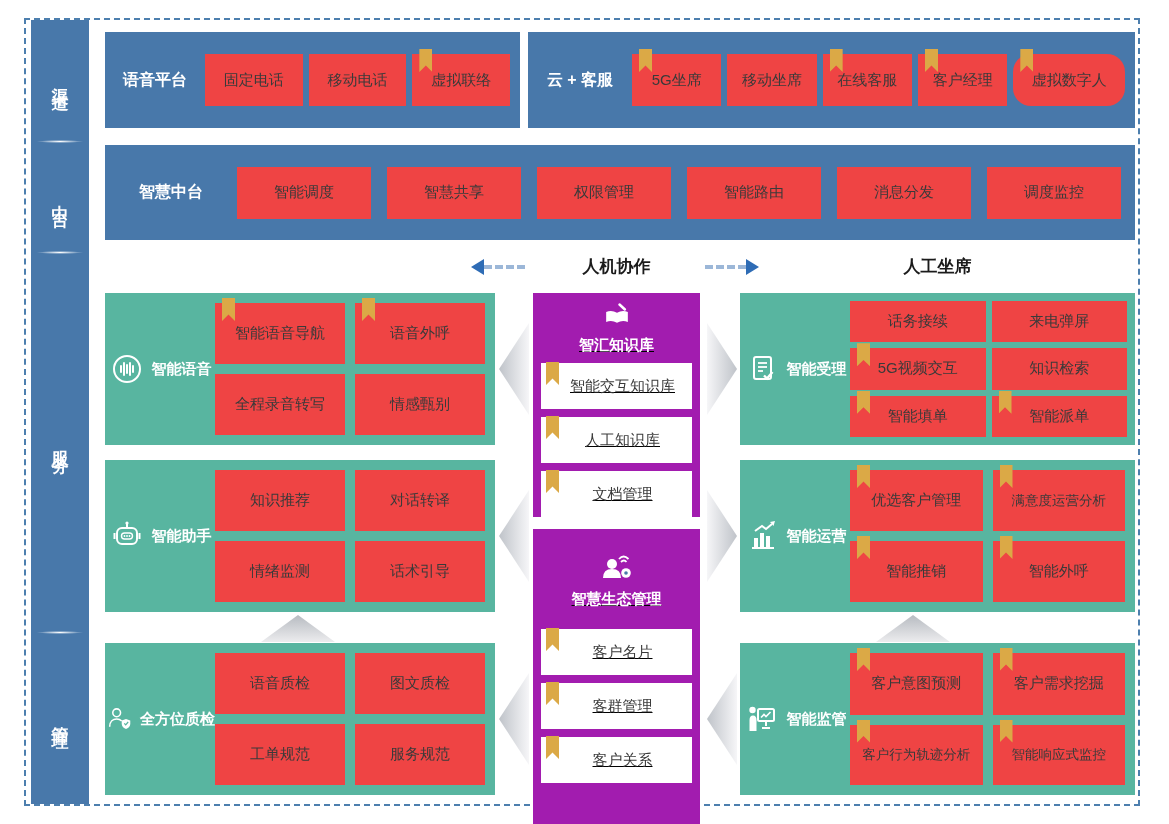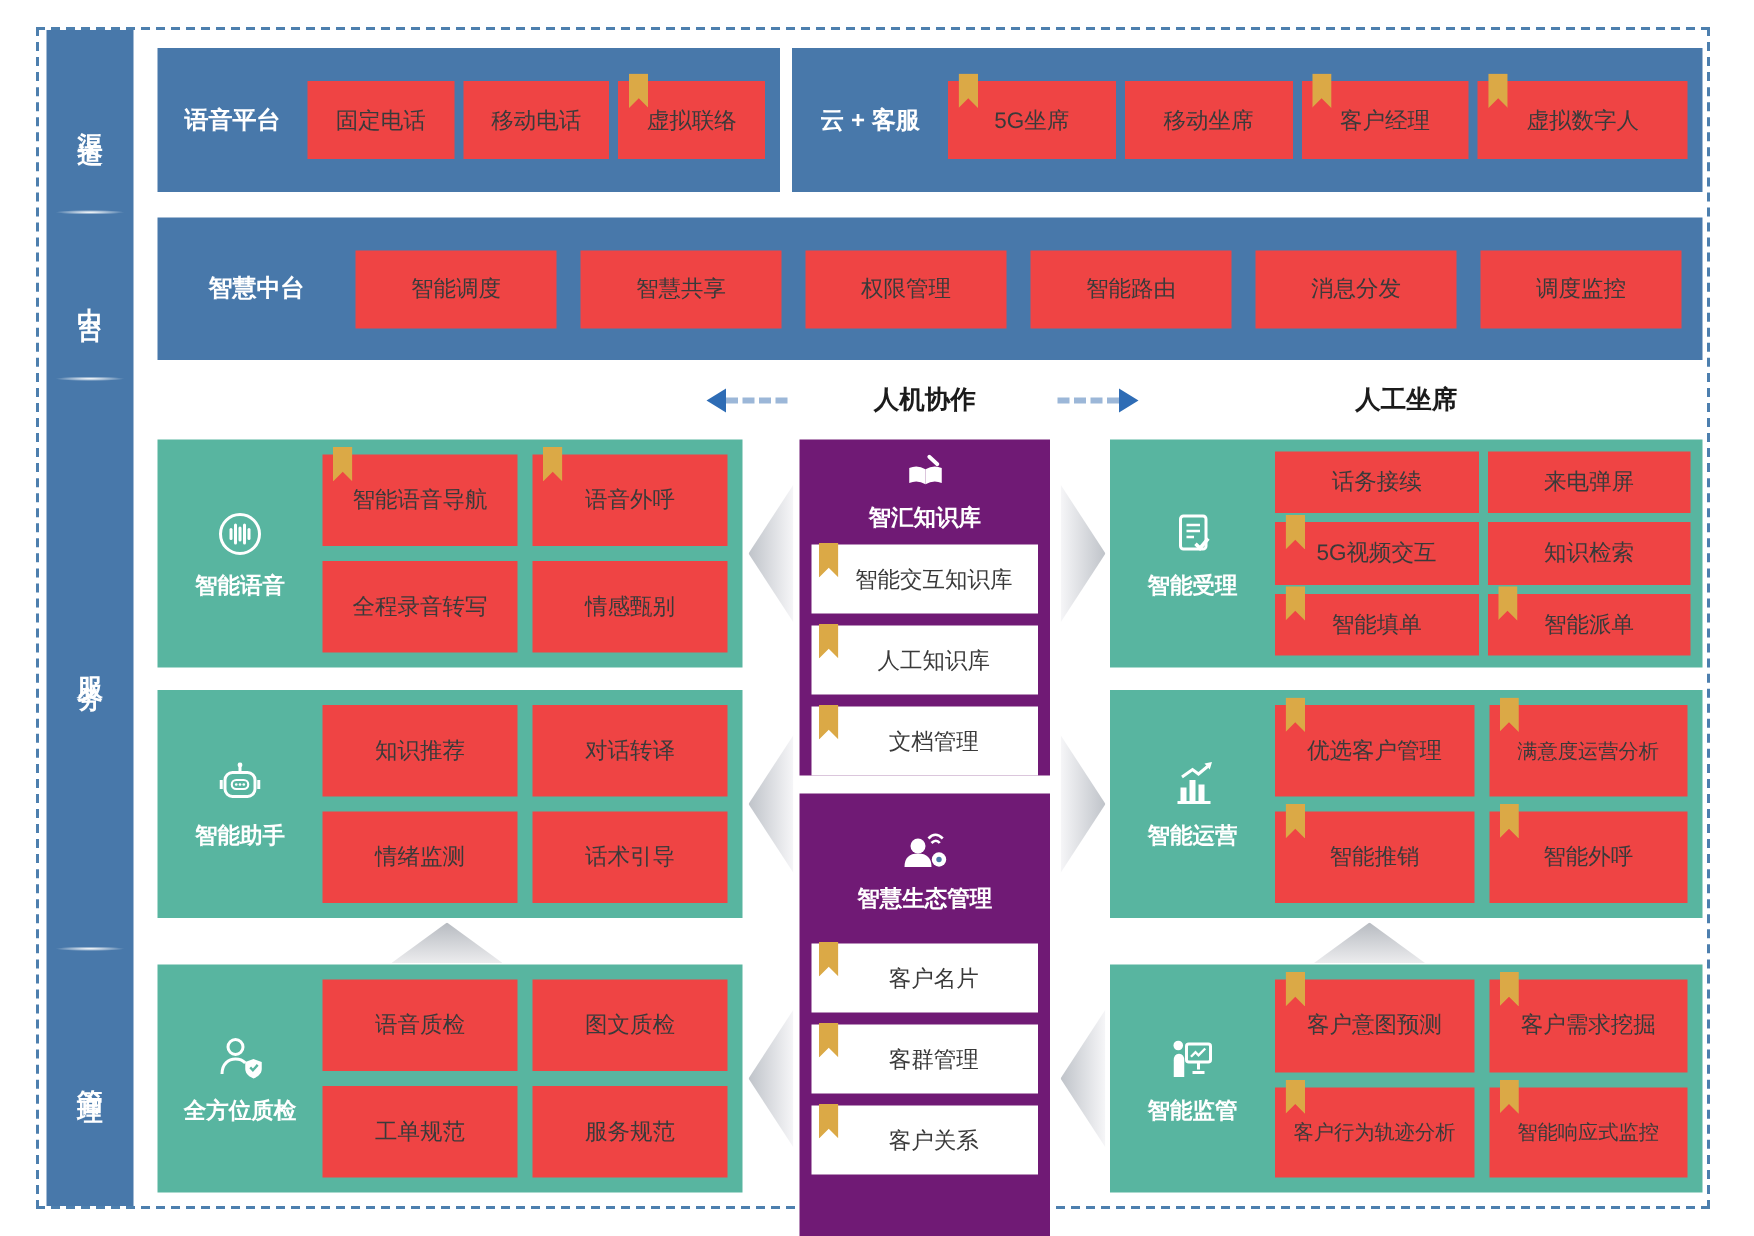--- a/index.html
+++ b/index.html
@@ -24,21 +24,21 @@
   .row1 { display:flex; gap:8px; height:96px; }
   .b-voice { width:415px; display:flex; align-items:center; }
   .b-cloud { flex:1; display:flex; align-items:center; }
   .blk-title { color:#fff; font-weight:bold; font-size:16px; white-space:nowrap; }
   .b-voice .blk-title { width:100px; text-align:center; }
   .b-cloud .blk-title { width:104px; text-align:center; }
   .boxes { flex:1; display:flex; gap:6px; padding-right:10px; }
   .wbox { position:relative; background:#ef4444; height:52px; flex:1;
           display:flex; align-items:center; justify-content:center;
           color:#3a3a3a; font-size:15px; white-space:nowrap; }
-  .wbox.wide { flex:1.25; }
+  .wbox.wide { flex:1.25;border-radius:18px; }
 
   .row2 { margin-top:17px; height:95px; display:flex; align-items:center; }
   .row2 .blk-title { width:132px; text-align:center; }
   .row2 .boxes { gap:16px; padding-right:14px; }
 
   
   .collab { position:relative; height:53px; }
   .co-lab { position:absolute; top:0; height:53px; line-height:53px; text-align:center;
             font-weight:bold; font-size:17px; color:#1b1b1b; }
   .co-left { left:0; width:390px;margin-top:47px; }
@@ -51,28 +51,28 @@
               border-left:13px solid #2e6cb5; }
   .atail { flex:1; border-top:4px dashed #9cb7d8; height:0; }
   .arrow-l { left:366px; }
   .arrow-r { left:600px; }
 
   
   .service { position:relative; height:502px; }
   .gblock { position:absolute; width:390px; height:152px; background:#58b5a0; display:flex; }
   .gblock.right { left:635px; width:395px; }
   .gb1{top:0;} .gb2{top:167px;} .gb3{top:350px;}
-  .glab { width:110px; display:flex; flex-direction:column; align-items:center; justify-content:center;
+  .glab { width:110px; display:flex; flex-direction:row; align-items:center; justify-content:center;
           gap:7px; color:#fff; font-weight:bold; font-size:15px; white-space:nowrap; }
   .ggrid { flex:1; display:grid; grid-template-columns:1fr 1fr; gap:10px; padding:10px 10px 10px 0; }
   .ggrid .wbox { height:auto; font-size:15px; }
   .ggrid3 { gap:6px; padding:8px 8px 8px 0; }
   .ggrid .wbox.sm { font-size:13.5px; }
 
-  .mid { position:absolute; left:428px; width:167px; background:#701a75; padding:8px; }
+  .mid { position:absolute; left:428px; width:167px; background:#a21caf; padding:8px;text-decoration:underline; }
   .midA { top:0; height:224px; }
   .midB { top:236px; height:318px; }
   .mhead { display:flex; flex-direction:column; align-items:center; justify-content:center; gap:4px;
            color:#fff; font-weight:bold; font-size:15px; }
   .midA .mhead { height:54px; } .midB .mhead { height:84px; }
   .mbox { position:relative; background:#fff; height:46px; margin-top:8px;
           display:flex; align-items:center; justify-content:center;
           color:#3a3a3a; font-size:15px; white-space:nowrap; padding-left:12px; }
 
   
@@ -135,20 +135,24 @@
         <div class="boxes">
           <div class="wbox">
               <span class="bm"></span>
               <span>5G坐席</span>
             </div>
           <div class="wbox">
               <span>移动坐席</span>
             </div>
           <div class="wbox">
               <span class="bm"></span>
+              <span>在线客服</span>
+            </div>
+          <div class="wbox">
+              <span class="bm"></span>
               <span>客户经理</span>
             </div>
           <div class="wbox wide">
               <span class="bm"></span>
               <span>虚拟数字人</span>
             </div>
         </div>
       </div>
     </div>
 

